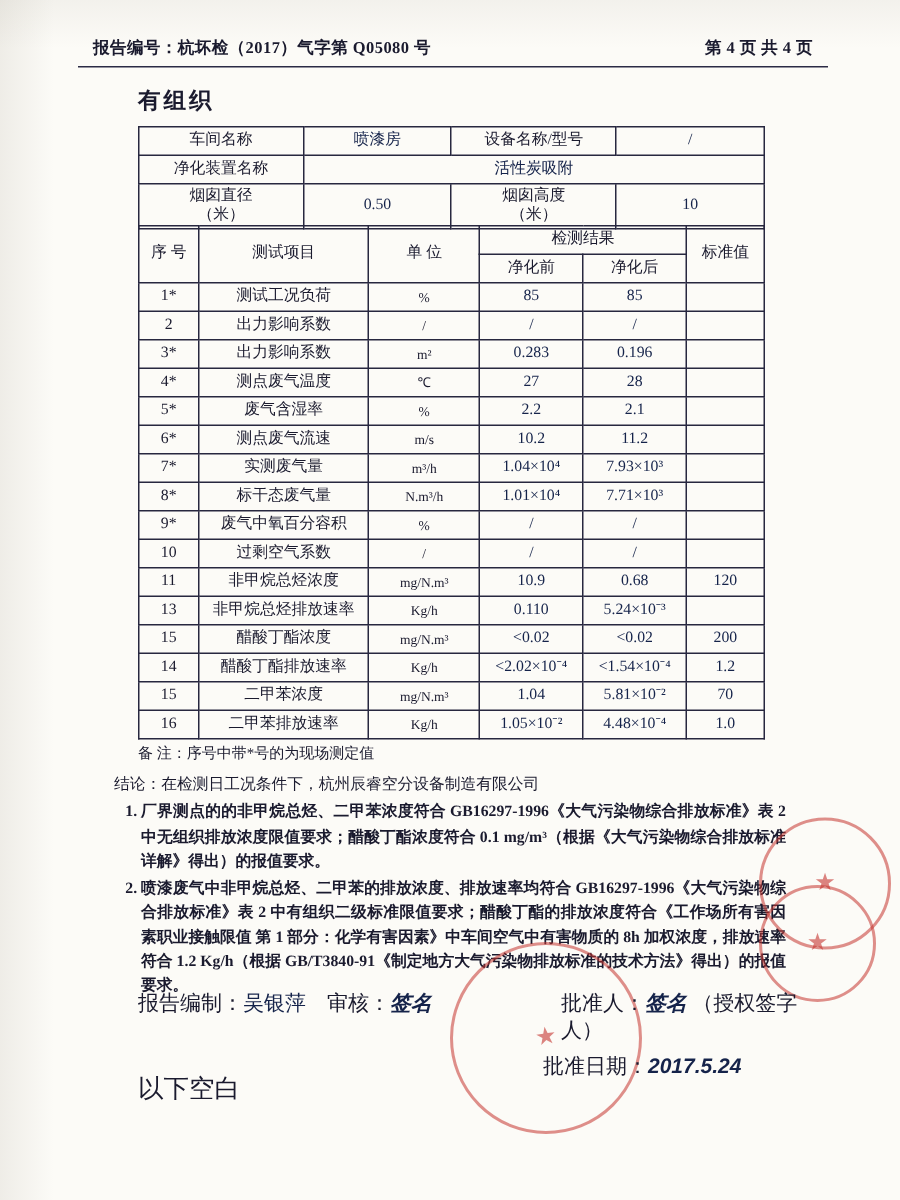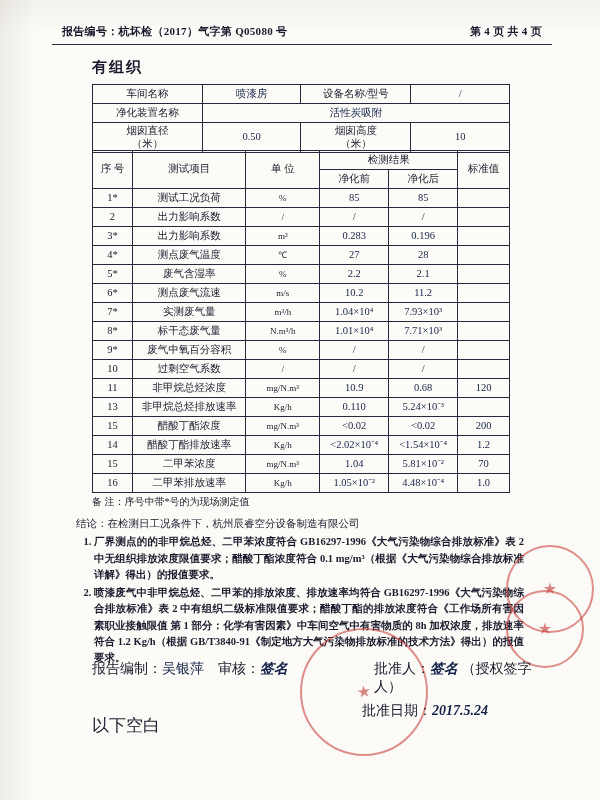--- a/index.html
+++ b/index.html
@@ -99,21 +99,21 @@
     position:absolute; left:92px; top:714px; font-size:17px;
   }
 
   
   .ink {
     color:#15234a;
     font-family:"Liberation Serif", serif;
   }
   .script {
     color:#15234a;
-    font-family:Liberation Serif, serif;
+    font-family:Liberation Sans, sans-serif;
     font-style:italic;
     font-weight:bold;
   }
 
   
   .stamp {
     position:absolute;
     border-radius:50%;
     border:2px solid rgba(196,52,47,0.55);
     color:rgba(196,52,47,0.6);

